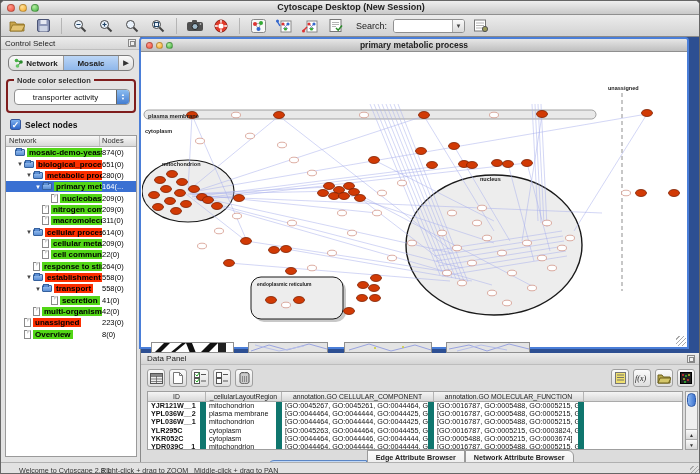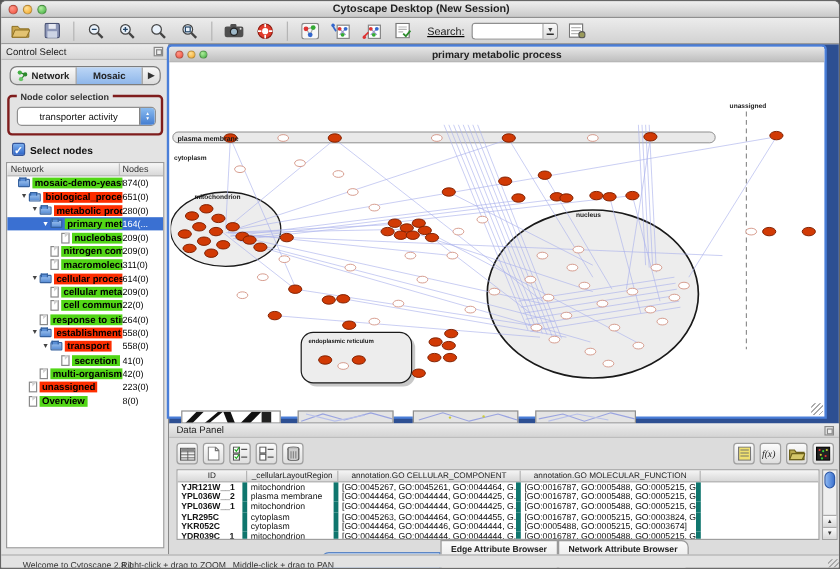--- a/index.html
+++ b/index.html
@@ -15,21 +15,21 @@
   .tl { width:8px; height:8px; border-radius:50%; border:1px solid rgba(0,0,0,.25); }
   .tl.red{ background:radial-gradient(circle at 35% 30%,#ff9a8a,#f24e3c);}
   .tl.yellow{ background:radial-gradient(circle at 35% 30%,#ffe29a,#f5a623);}
   .tl.green{ background:radial-gradient(circle at 35% 30%,#b4f0a0,#3fae3f);}
   .win-title { position:absolute; left:0; right:0; top:1px; text-align:center;
     font-size:9px; font-weight:bold; color:#222; }
 
   
   .toolbar { position:absolute; left:0; top:14px; width:700px; height:22px;
     background:linear-gradient(#ececec,#d2d2d2); border-bottom:1px solid #8a8a8a;
-    display:flex; align-items:center; padding-left:6px; gap:6px;text-decoration:underline; }
+    display:flex; align-items:center; padding-left:6px; gap:6px; }
   .tbtn { width:20px; height:18px; display:flex; align-items:center; justify-content:center; }
   .tsep { width:1px; height:16px; background:#b5b5b5; margin:0 2px; }
   .search-label { font-size:9px; color:#222; margin-left:4px; }
   .search-box { display:flex; align-items:center; border:1px solid #8f8f8f; border-radius:3px;
     background:#fff; height:14px; width:72px; overflow:hidden; }
   .search-box input { border:0; outline:0; width:58px; height:12px; font-size:8px; padding:0 2px;
     font-family:"Liberation Sans",sans-serif; }
   .search-dd { width:12px; height:14px; background:linear-gradient(#fdfdfd,#d8d8d8);
     border-left:1px solid #aaa; font-size:6px; color:#444; display:flex; align-items:center; justify-content:center; }
 
@@ -113,21 +113,21 @@
   .dp-toolbar { position:absolute; left:0; top:12px; width:560px; height:26px; display:flex; align-items:center; padding:0 6px; gap:4px; }
   .dbtn { width:18px; height:18px; border:1px solid #9f9f9f; border-radius:3px;
     background:linear-gradient(#fbfbfb,#dedede); display:flex; align-items:center; justify-content:center; }
   .dp-spacer { flex:1; }
   .dp-table { position:absolute; left:6px; top:38px; width:536px; height:59px; background:#fff;
     border:1px solid #9f9f9f; overflow:hidden; }
   .dt-head { display:flex; height:10px; background:linear-gradient(#f5f5f5,#d8d8d8); border-bottom:1px solid #aaa; }
   .dt-head .th { font-size:6.8px; color:#222; text-align:center; border-right:1px solid #b5b5b5;
     overflow:hidden; white-space:nowrap; line-height:10px; }
   .dt-row { display:flex; height:8.2px; }
-  .dt-row .td { font-size:7.2px; line-height:8.2px; color:#111; padding-left:3px; border-right:4px solid #0f766e;
+  .dt-row .td { font-size:7.2px; line-height:8.2px; color:#111; padding-left:3px; border-right:6px solid #0f766e;
     overflow:hidden; white-space:nowrap; }
   .dt-row .td.c0 { font-weight:bold; }
   .c0 { width:58px; flex:0 0 auto; } .c1 { width:76px; flex:0 0 auto; }
   .c2 { width:152px; flex:0 0 auto; } .c3 { width:150px; flex:0 0 auto; }
   .cfill { flex:1; border-right:0 !important; }
   .dp-scroll { position:absolute; right:3px; top:38px; width:13px; height:59px;
     border:1px solid #9f9f9f; background:#efefef; }
   .thumb { position:absolute; left:1px; top:1px; width:9px; height:14px; border-radius:5px;
     background:linear-gradient(90deg,#8ab6f2,#3f74cf); border:1px solid #2d59a8; }
   .sbtn { position:absolute; left:0; width:11px; height:10px; font-size:5px; color:#333; text-align:center;

